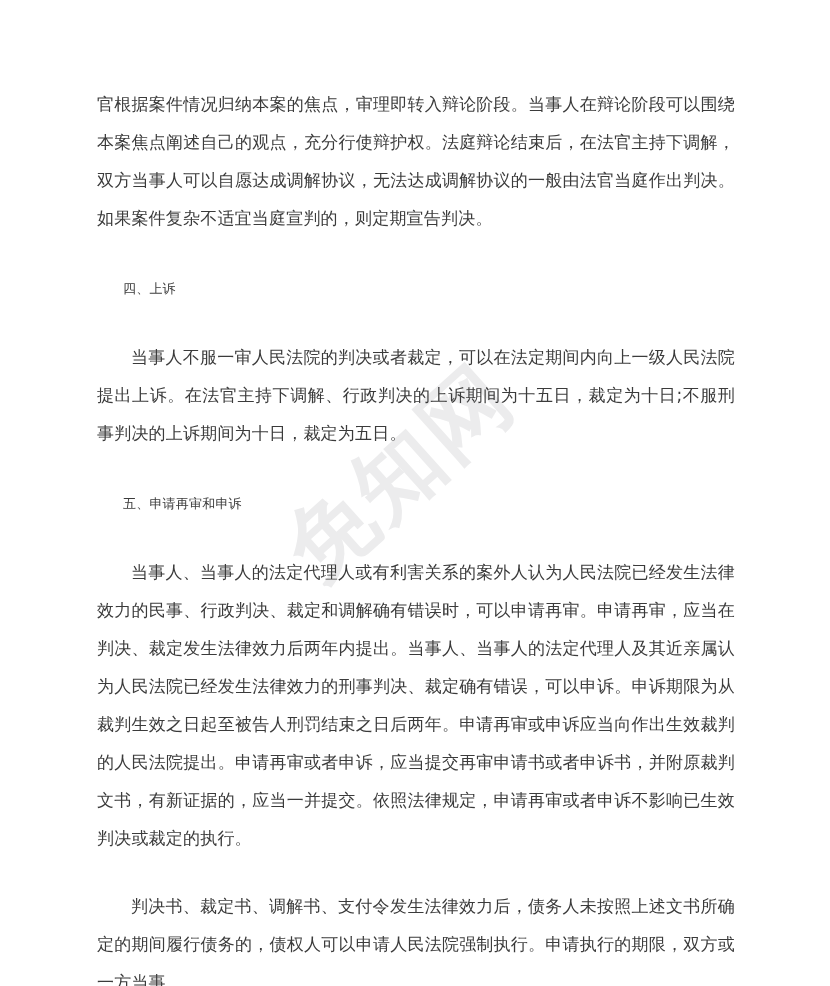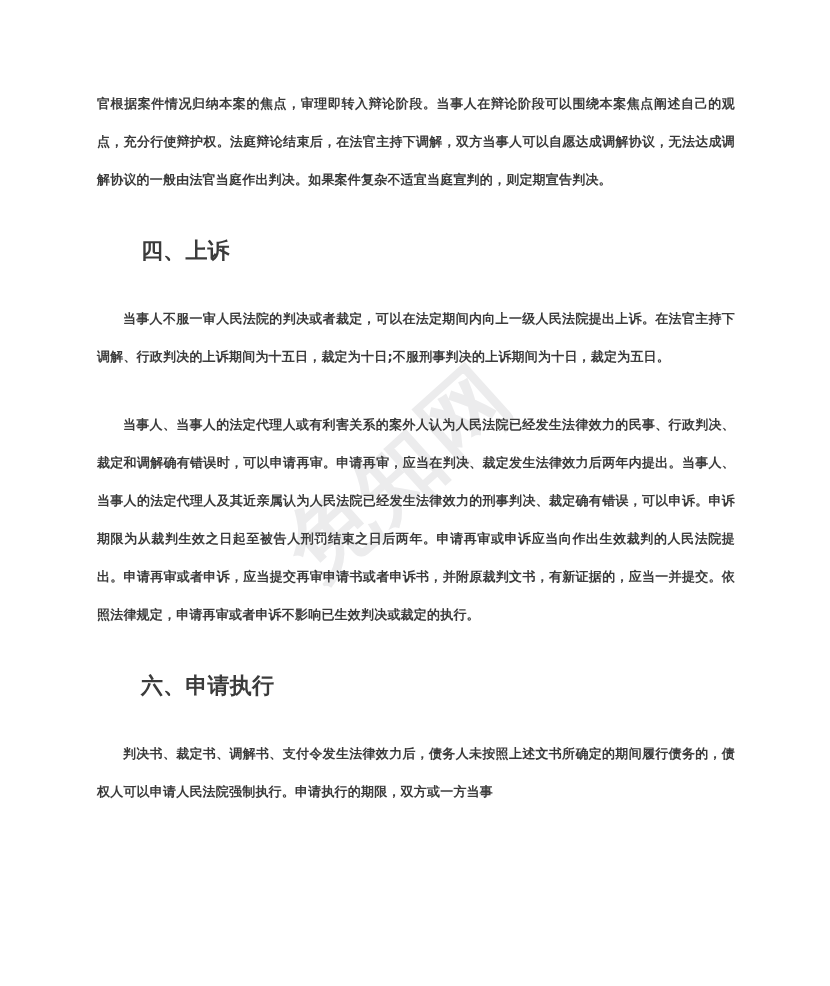--- a/index.html
+++ b/index.html
@@ -55,39 +55,39 @@
   
   #content {
     position: relative;
     z-index: 2;
     padding: 85px 95px 0 97px;
     box-sizing: border-box;
   }
 
   .para {
     margin: 0;
-    font-size: 13px;
+    font-size: 17px;
     line-height: 38px;
     color: #3b3b3b;
     text-align: justify;
     text-justify: inter-ideograph;
     letter-spacing: 0.2px;
-    font-weight: 700;
+    font-weight: 400;
   }
 
   .para.indent {
     text-indent: 2em;
   }
 
   .heading {
     margin: 0;
-    font-size: 22px;
+    font-size: 13px;
     line-height: 38px;
     color: #3b3b3b;
-    font-weight: 700;
+    font-weight: 400;
     text-indent: 2em;
     letter-spacing: 0.2px;
   }
 
   .gap-before {
     margin-top: 33px;
   }
   .gap-small {
     margin-top: 30px;
   }
@@ -102,22 +102,22 @@
   </div>
 
   <div id="content">
 
     <p class="para">官根据案件情况归纳本案的焦点，审理即转入辩论阶段。当事人在辩论阶段可以围绕本案焦点阐述自己的观点，充分行使辩护权。法庭辩论结束后，在法官主持下调解，双方当事人可以自愿达成调解协议，无法达成调解协议的一般由法官当庭作出判决。如果案件复杂不适宜当庭宣判的，则定期宣告判决。</p>
 
     <h2 class="heading gap-before">四、上诉</h2>
 
     <p class="para indent gap-small">当事人不服一审人民法院的判决或者裁定，可以在法定期间内向上一级人民法院提出上诉。在法官主持下调解、行政判决的上诉期间为十五日，裁定为十日;不服刑事判决的上诉期间为十日，裁定为五日。</p>
 
+    <h2 class="heading gap-before">五、申请再审和申诉</h2>
 
     <p class="para indent gap-small">当事人、当事人的法定代理人或有利害关系的案外人认为人民法院已经发生法律效力的民事、行政判决、裁定和调解确有错误时，可以申请再审。申请再审，应当在判决、裁定发生法律效力后两年内提出。当事人、当事人的法定代理人及其近亲属认为人民法院已经发生法律效力的刑事判决、裁定确有错误，可以申诉。申诉期限为从裁判生效之日起至被告人刑罚结束之日后两年。申请再审或申诉应当向作出生效裁判的人民法院提出。申请再审或者申诉，应当提交再审申请书或者申诉书，并附原裁判文书，有新证据的，应当一并提交。依照法律规定，申请再审或者申诉不影响已生效判决或裁定的执行。</p>
 
-    <h2 class="heading gap-before">六、申请执行</h2>
 
     <p class="para indent gap-small">判决书、裁定书、调解书、支付令发生法律效力后，债务人未按照上述文书所确定的期间履行债务的，债权人可以申请人民法院强制执行。申请执行的期限，双方或一方当事</p>
 
   </div>
 
 </div>
 
 </body></html>

